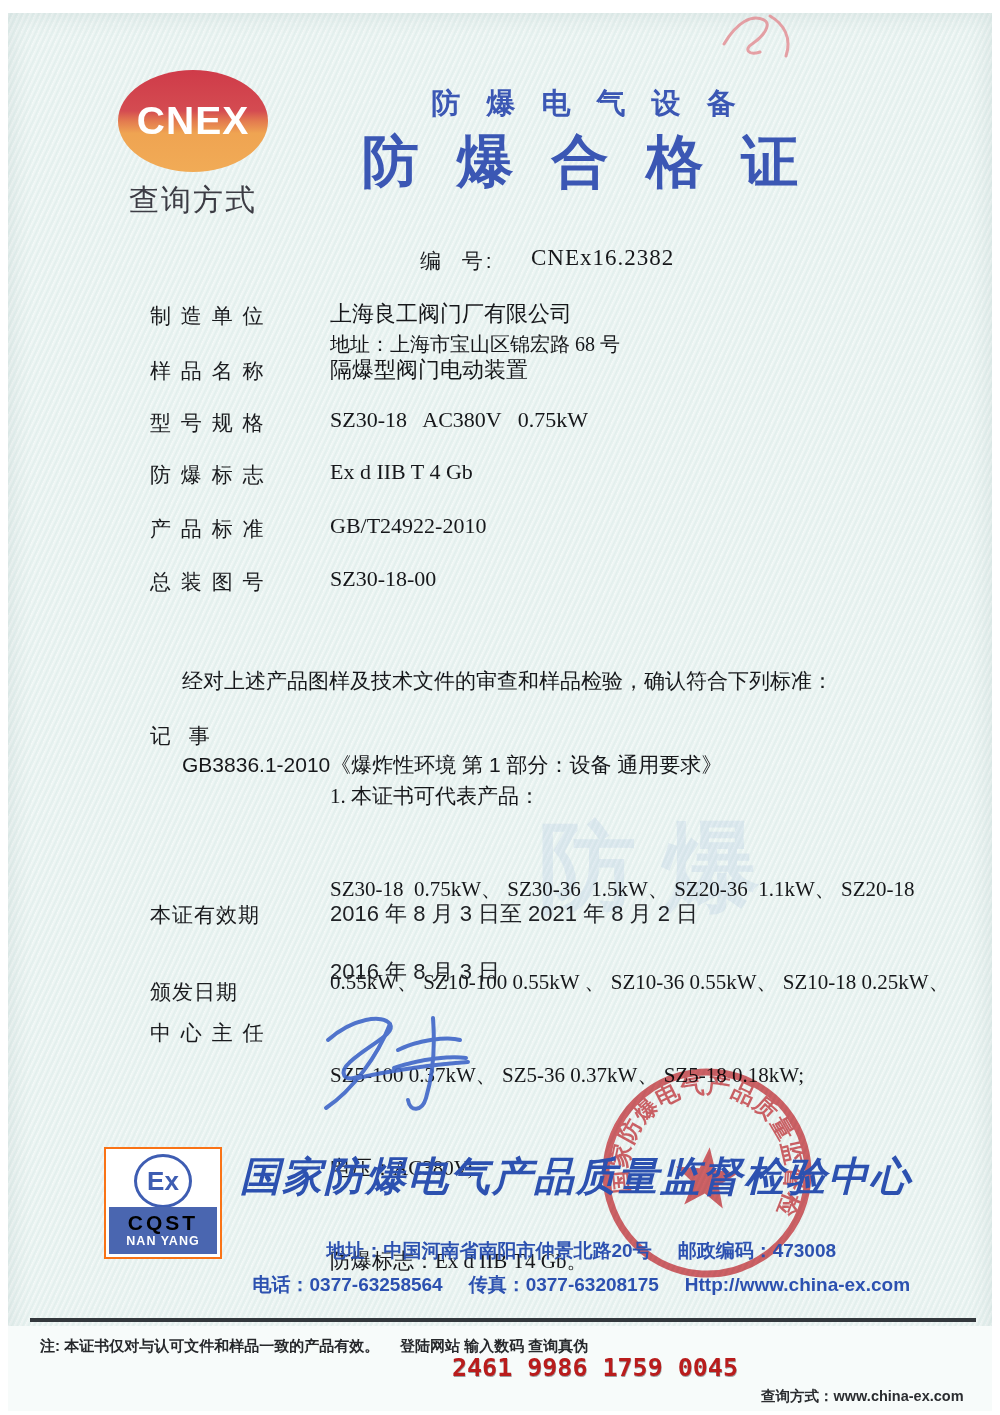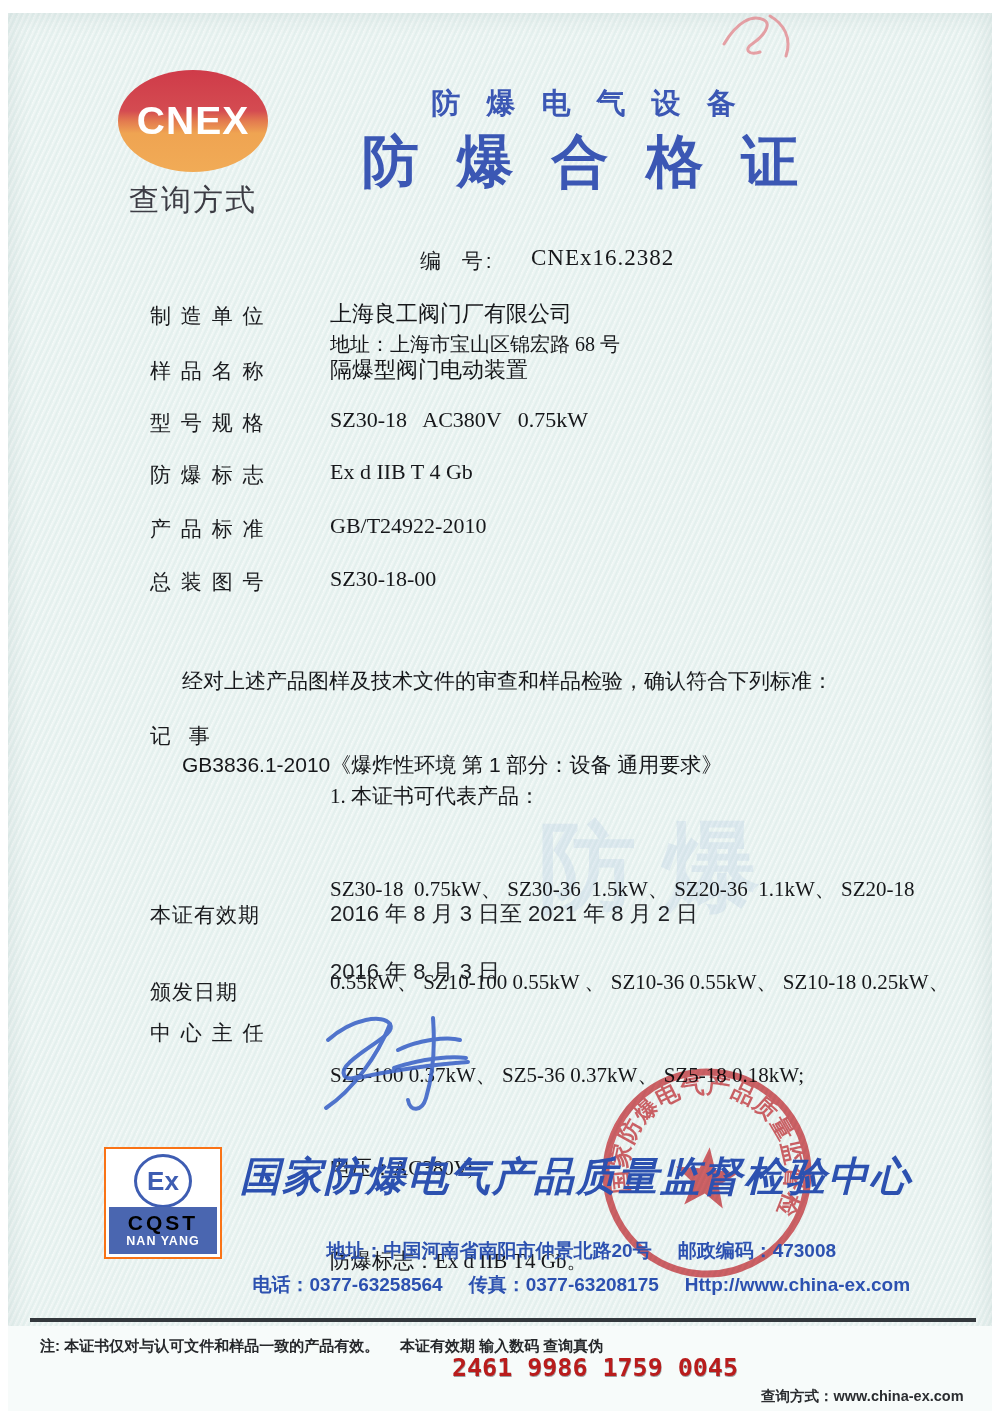--- a/index.html
+++ b/index.html
@@ -208,17 +208,17 @@
   <span>地址：</span><span>中国河南省南阳市仲景北路20号</span><span class="gap"></span><span>邮政编码：</span><span>473008</span>
 </div>
 
 <div class="org-line" style="top:1250px;">
   <span>电话：</span><span>0377-63258564</span><span class="gap"></span><span>传真：</span><span>0377-63208175</span><span class="gap"></span><span>Http://www.china-ex.com</span>
 </div>
 
 <div class="footer-band"></div>
 <div class="footer-line"></div>
 <div class="foot-note" style="left:40px;">注: 本证书仅对与认可文件和样品一致的产品有效。</div>
-<div class="foot-note" style="left:400px;">本证有效期 输入数码 查询真伪</div>
+<div class="foot-note" style="left:400px;">登陆网站 输入数码 查询真伪</div>
 <div class="code">2461 9986 1759 0045</div>
 <div class="query">
   <span>查询方式：</span><span>www.china-ex.com</span>
 </div>
 
 </body></html>

